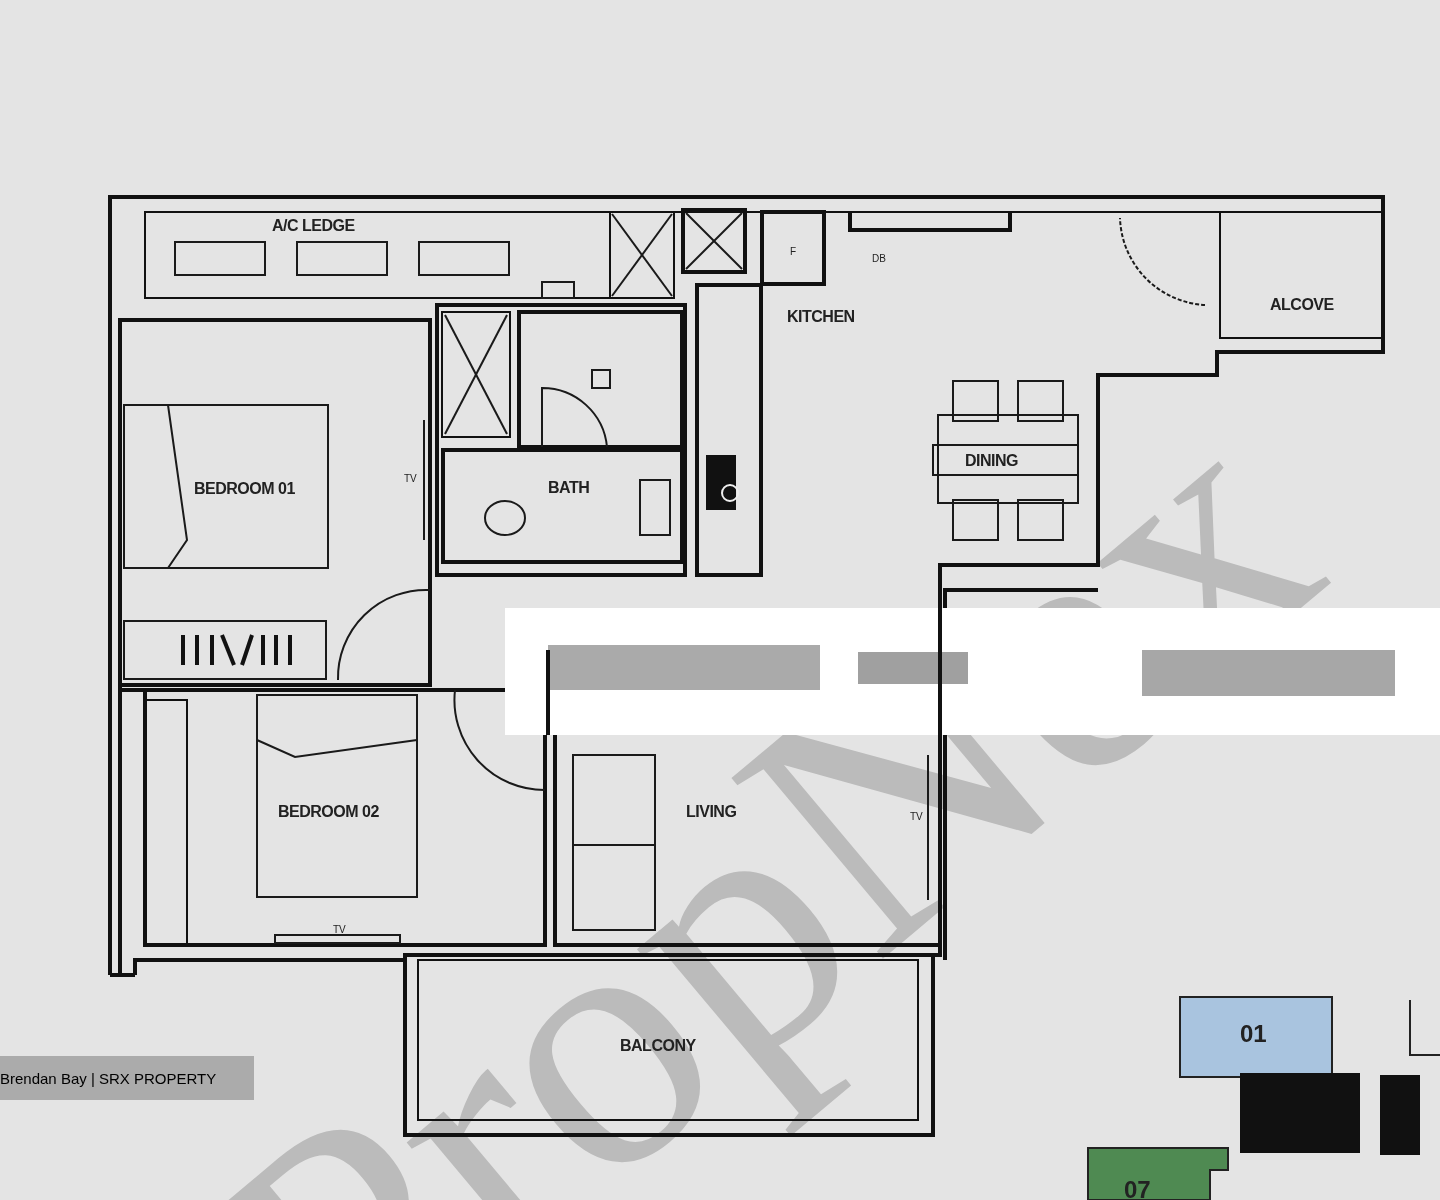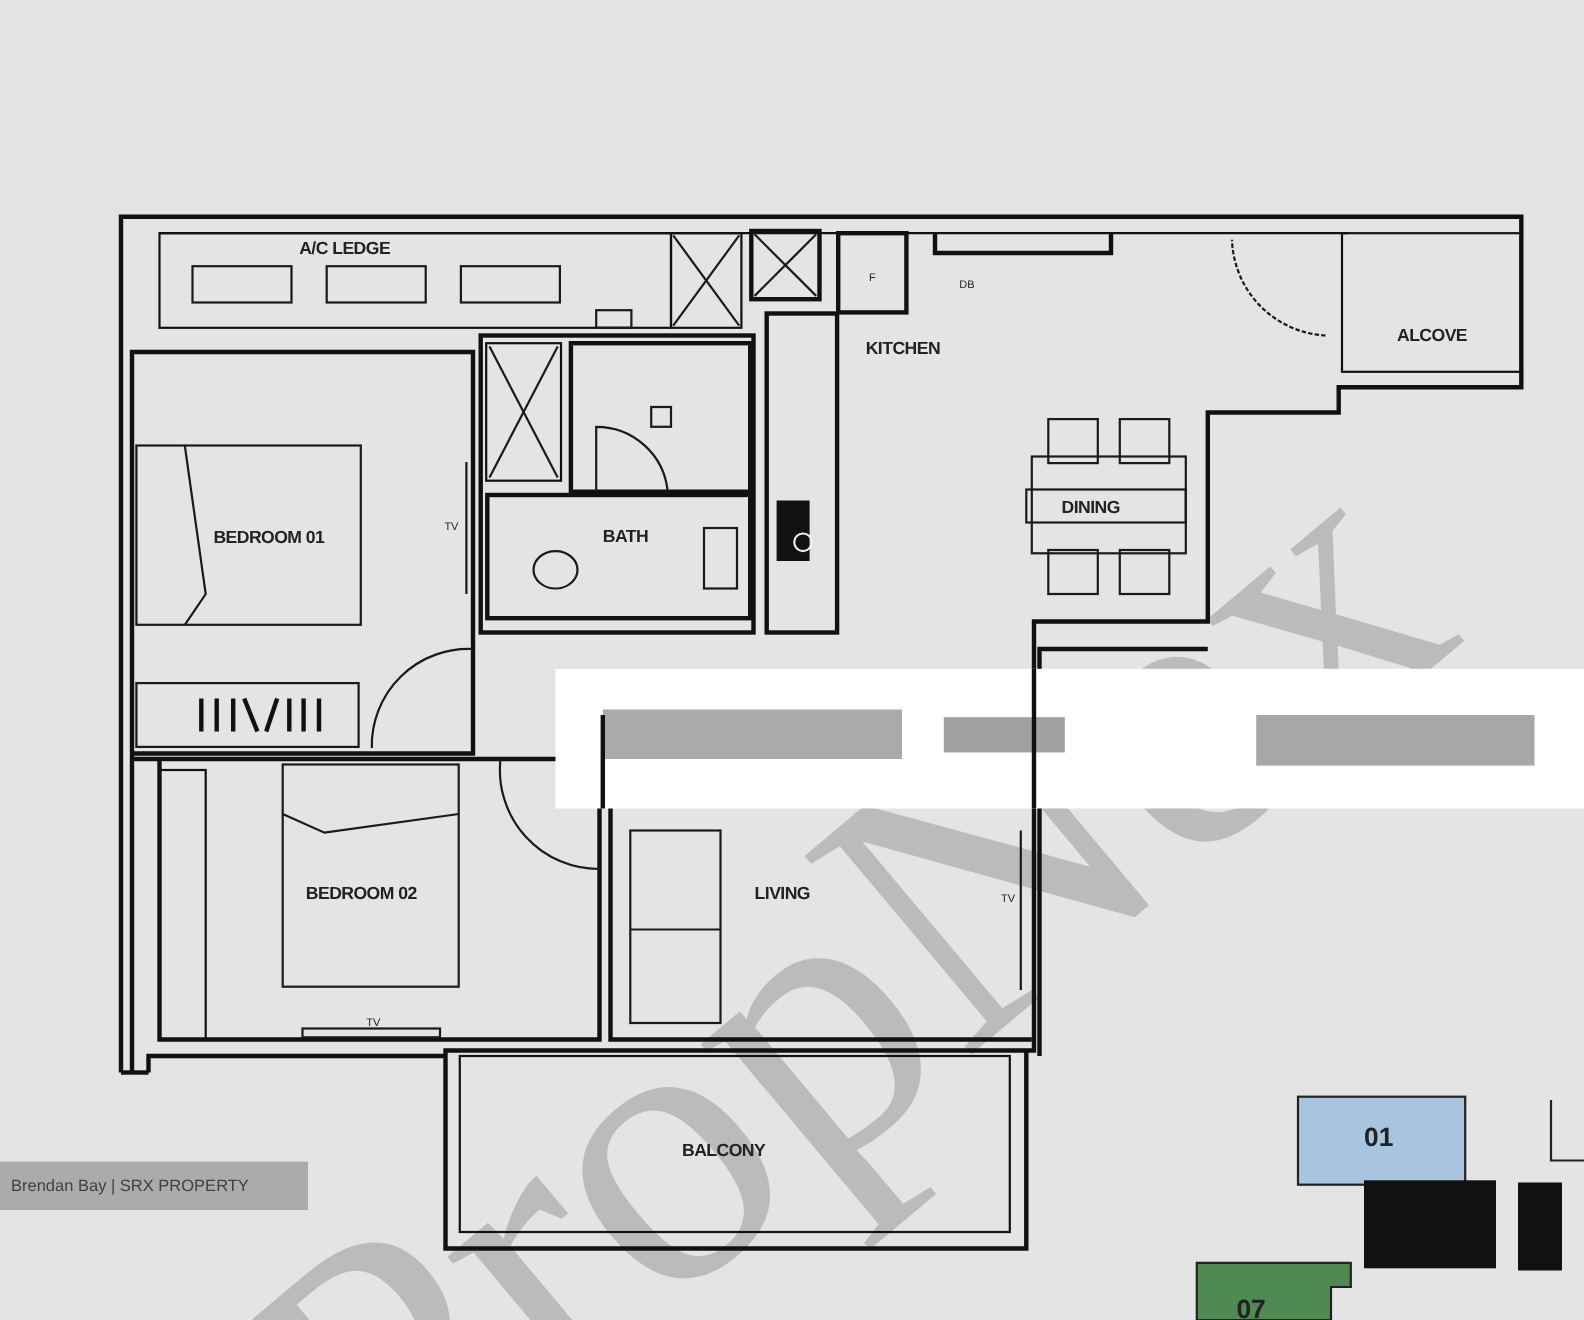--- a/index.html
+++ b/index.html
@@ -10,23 +10,23 @@
       position: relative;
     }
     #plan { position: absolute; left: 0; top: 0; width: 1440px; height: 1200px; }
     .wall { fill: none; stroke: #111; stroke-width: 4; }
     .wall-thin { fill: none; stroke: #111; stroke-width: 2; }
     .furn { fill: none; stroke: #1a1a1a; stroke-width: 2; }
     .lbl { font-family: "Liberation Sans", sans-serif; font-weight: bold; font-size: 16px; fill: #222; letter-spacing: -0.5px; }
     .lbl-s { font-family: "Liberation Sans", sans-serif; font-size: 10px; fill: #222; }
     .watermark { font-family: "Liberation Serif", serif; font-size: 360px; fill: #9a9a9a; opacity: 0.55; }
     .credit {
-      position: absolute; left: 0; top: 1056px; width: 280px; height: 44px;
-      background: #ababab; color: #404040; font-size: 15px;
-      display: flex; align-items: center; padding-left: 10px; box-sizing: border-box;
+      position: absolute; left: 0; top: 1056px; width: 254px; height: 44px;
+      background: #ababab; color: #000000; font-size: 15px;
+      display: flex; align-items: center; box-sizing: border-box;
     }
   </style>
 </head>
 <body>
 
 <svg id="plan" viewBox="0 0 1440 1200" xmlns="http://www.w3.org/2000/svg">
 
   <g>
     <text class="watermark" x="-40" y="1080" transform="rotate(-40 600 700)">PropNex</text>
   </g>

